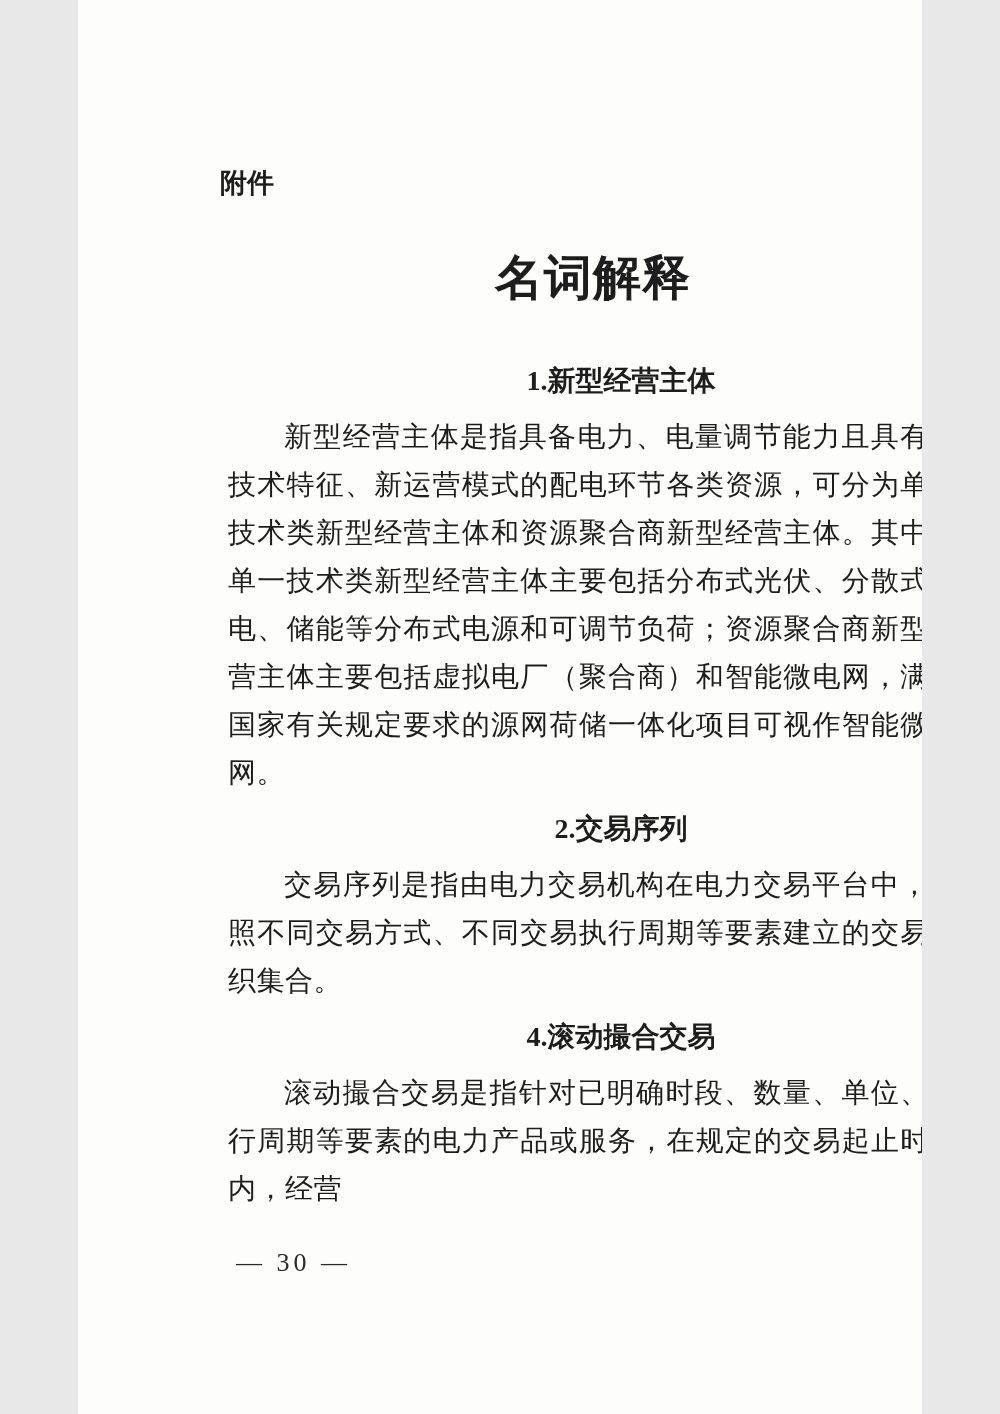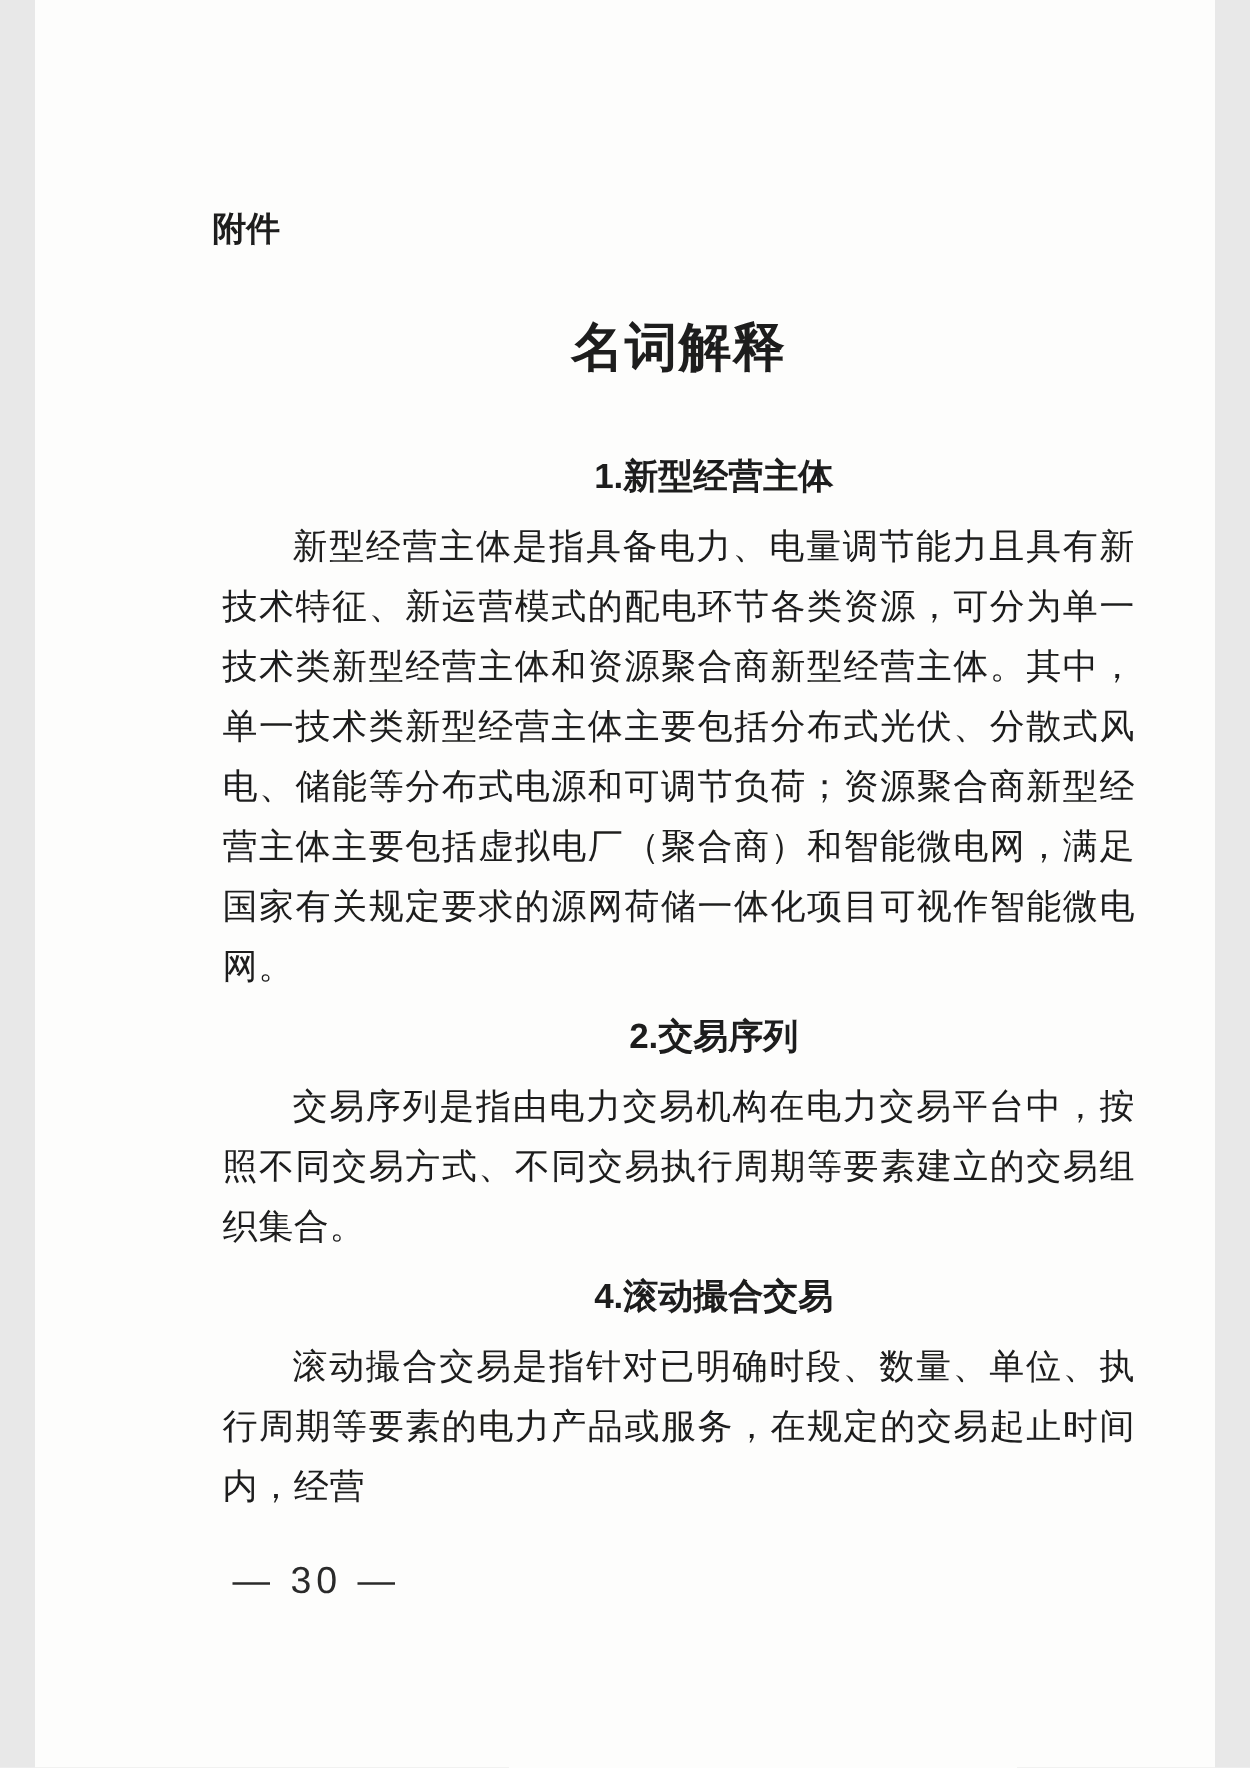--- a/index.html
+++ b/index.html
@@ -2,43 +2,43 @@
 <html><head>
 <meta charset="utf-8">
 <style>
   html, body {
     margin: 0;
     padding: 0;
     background: #e8e8e8;
   }
   .page {
     position: relative;
-    width: 944px;
+    width: 844px;
     height: 1414px;
     margin: 0 auto;
     background: #fdfdfc;
     color: #1d1d1d;
-    font-family: Liberation Sans, sans-serif;
+    font-family: Liberation Serif, serif;
     overflow: hidden;
   }
   .content {
     position: absolute;
     left: 142px;
     top: 163px;
     width: 746px;
   }
   .attachment-label {
     font-size: 27px;
     line-height: 40px;
     font-weight: bold;
   }
   .doc-title {
     margin-top: 50px;
     text-align: center;
-    font-size: 42px;
+    font-size: 48px;
     line-height: 50px;
     font-weight: bold;
     letter-spacing: 1px;
   }
   .sections {
     margin-top: 54px;
     font-size: 28px;
     line-height: 48px;
   }
   .section-heading {
@@ -50,21 +50,21 @@
     margin: 8px;
     text-indent: 2em;
     text-align: justify;
     text-align-last: left;
     letter-spacing: 0.5px;
   }
   .page-number {
     position: absolute;
     left: 158px;
     top: 1248px;
-    font-size: 30px;
+    font-size: 26px;
     letter-spacing: 4px;
     color: #2a2a2a;
   }
 </style>
 </head>
 <body>
 
 <div class="page">
   <div class="content">
 

